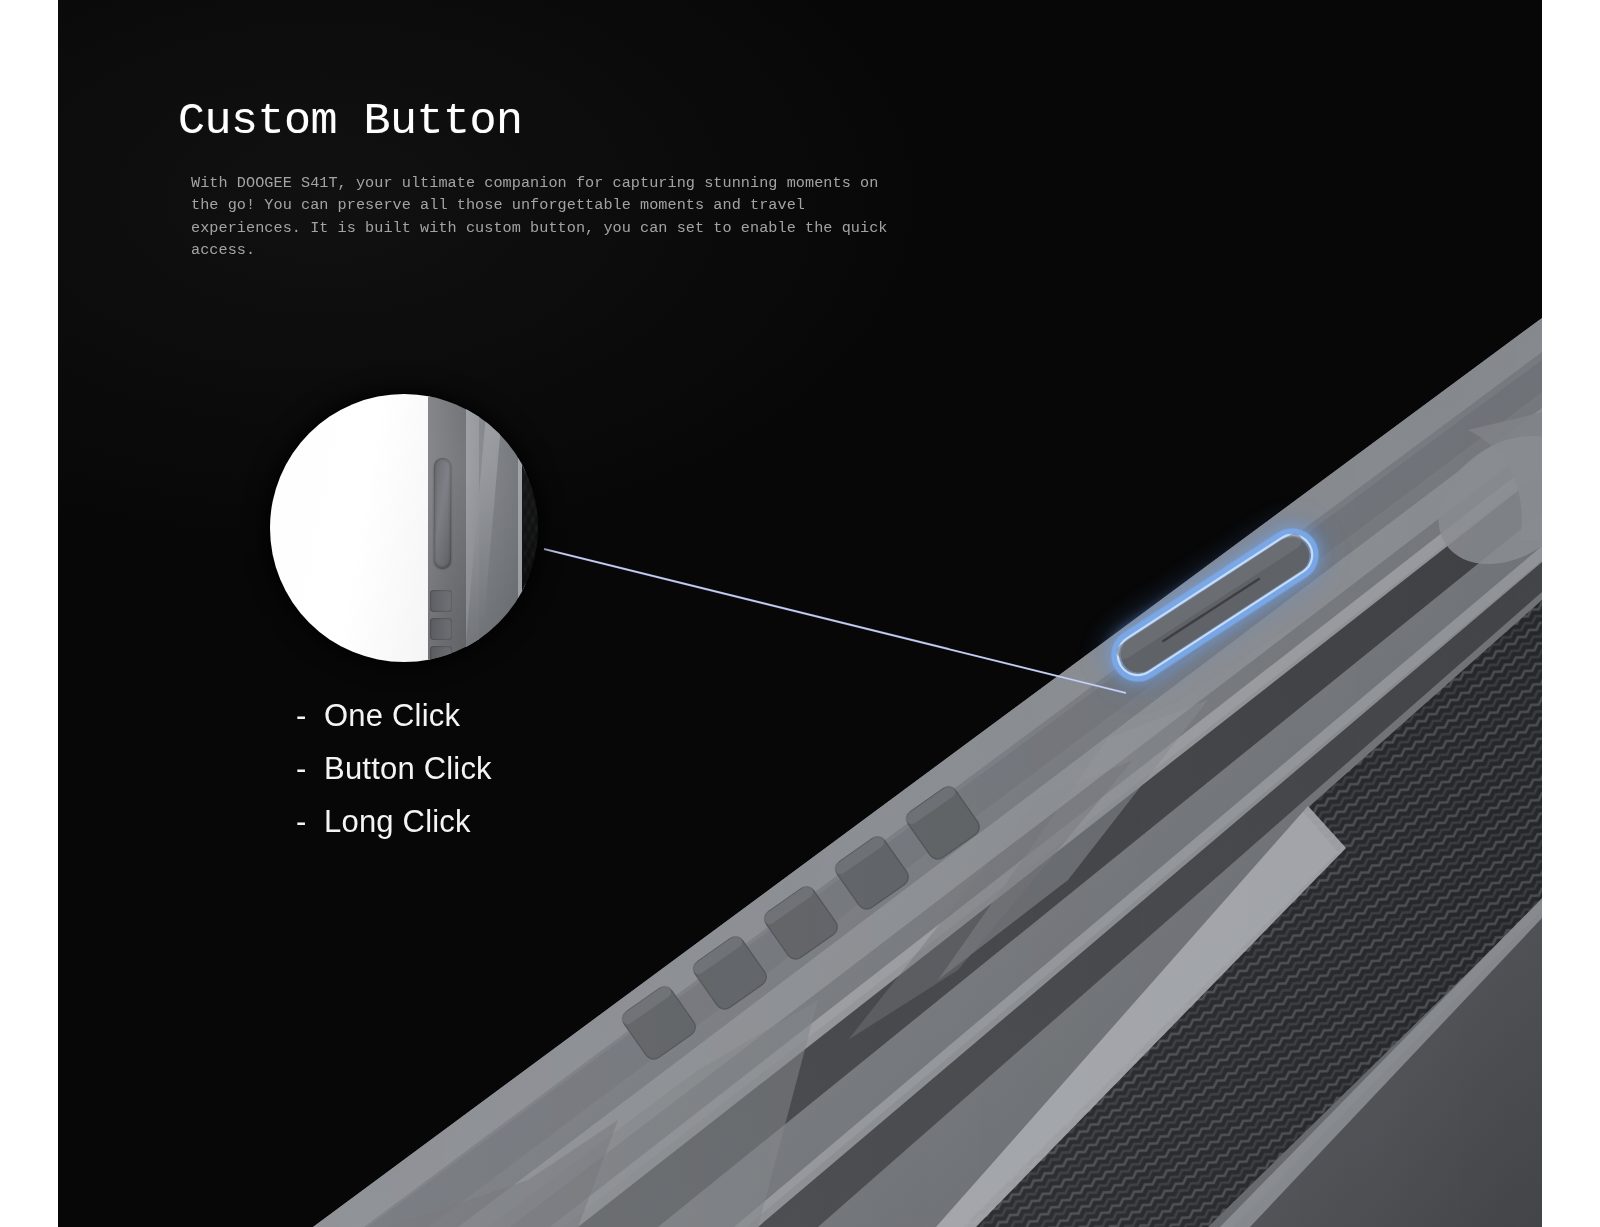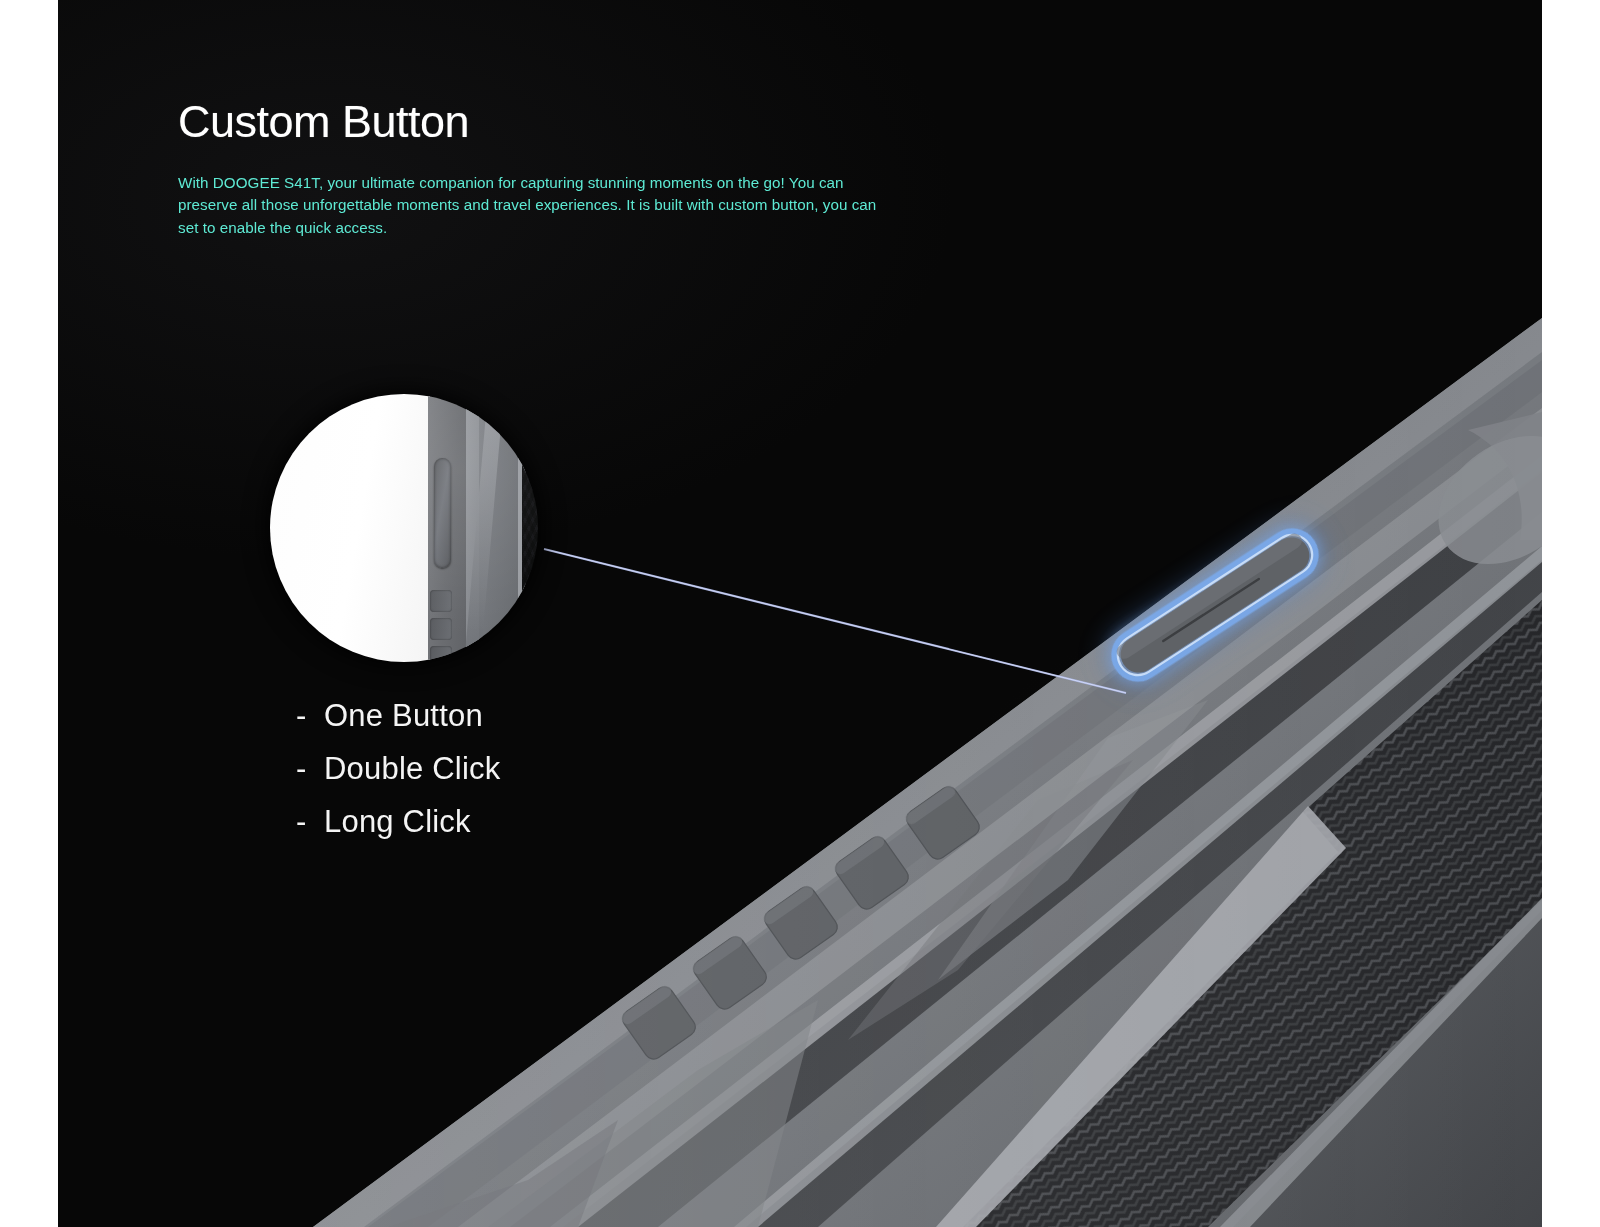--- a/index.html
+++ b/index.html
@@ -43,37 +43,38 @@
     pointer-events: none;
   }
 
   
   #text-block {
     position: absolute;
     left: 120px;
     top: 98px;
     width: 740px;
     z-index: 40;
+    font-family: Liberation Mono, monospace;
   }
   #page-title {
     font-size: 45px;
     font-weight: 400;
     color: #ffffff;
     letter-spacing: -0.5px;
     line-height: 1.06;
     margin: 0 0 26px 0;
     text-shadow: 0 0 1px rgba(255,255,255,0.35);
   }
   #body-copy {
     font-size: 15.2px;
     font-weight: 400;
     line-height: 22.5px;
-    color: #5eead4;
+    color: #a3a3a3;
     width: 715px;
-    margin: 0;
+    margin: 13px;
     letter-spacing: 0.05px;
   }
 
   
   #bullet-list {
     position: absolute;
     left: 238px;
     top: 698px;
     z-index: 45;
   }
@@ -393,25 +394,25 @@
     </div>
 
     <div id="text-block">
       <h1 id="page-title">Custom Button</h1>
       <p id="body-copy">With DOOGEE S41T, your ultimate companion for capturing stunning moments on the go! You can preserve all those unforgettable moments and travel experiences. It is built with custom button, you can set to enable the quick access.</p>
     </div>
 
     <div id="bullet-list">
       <div class="bullet-row">
         <span class="bullet-dash">-</span>
-        <span>One Button</span>
+        <span>One Click</span>
       </div>
       <div class="bullet-row">
         <span class="bullet-dash">-</span>
-        <span>Double Click</span>
+        <span>Button Click</span>
       </div>
       <div class="bullet-row">
         <span class="bullet-dash">-</span>
         <span>Long Click</span>
       </div>
     </div>
 
   </div>
 </div>
 

